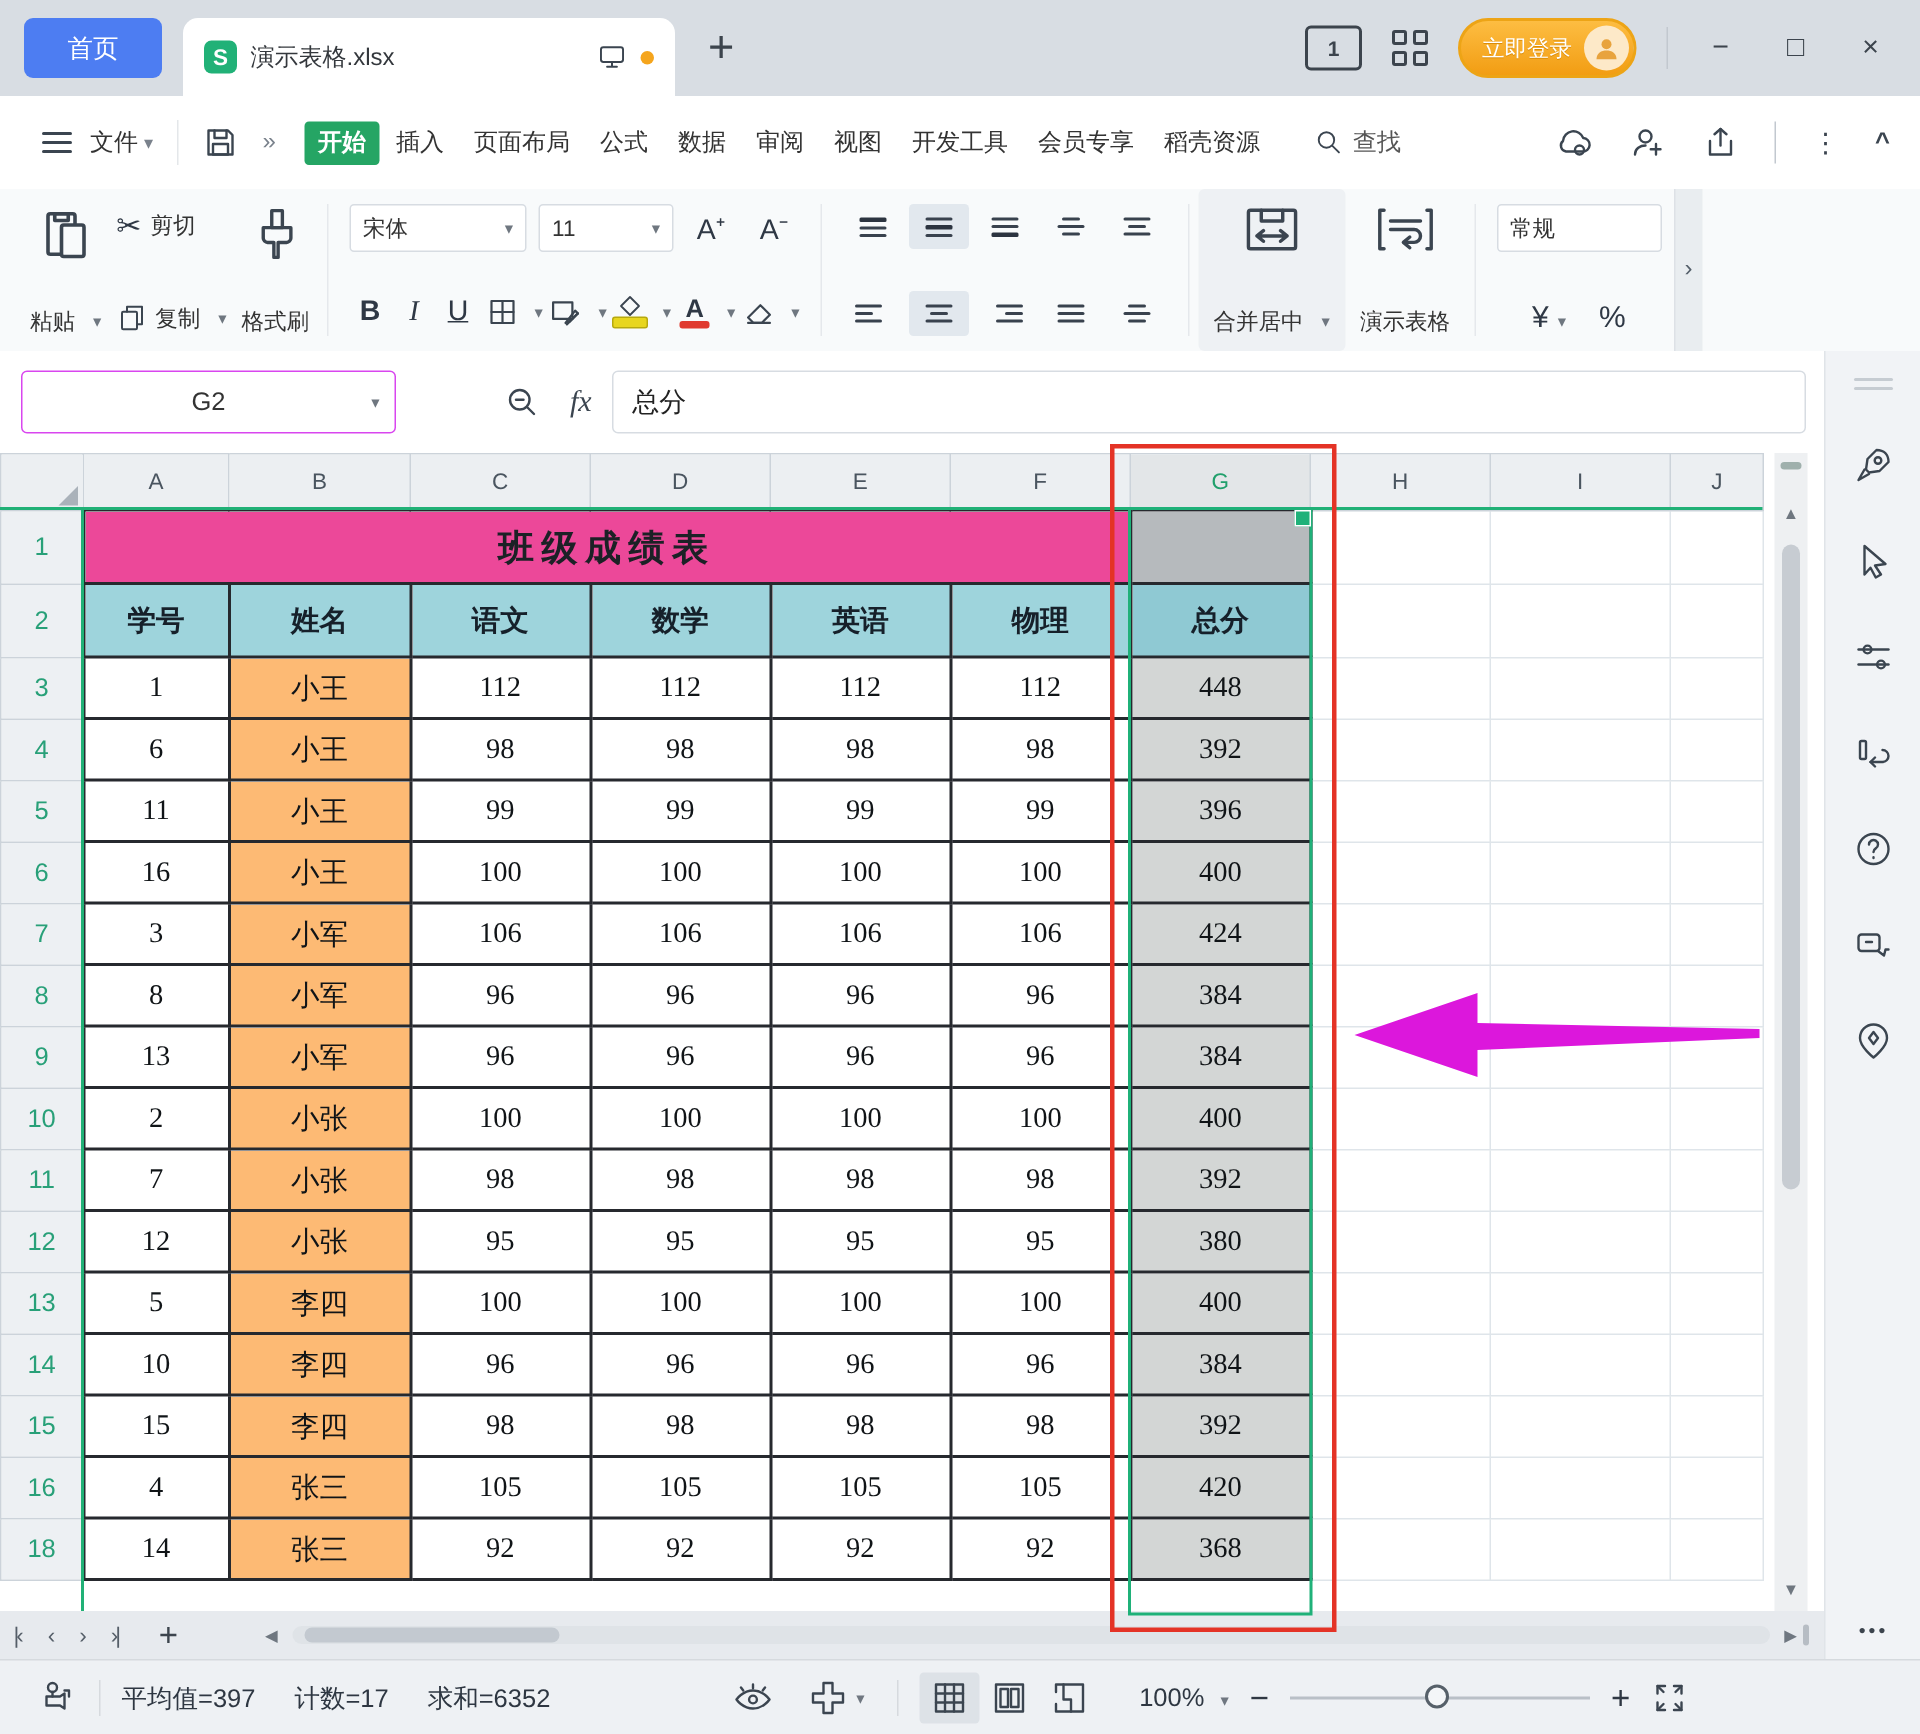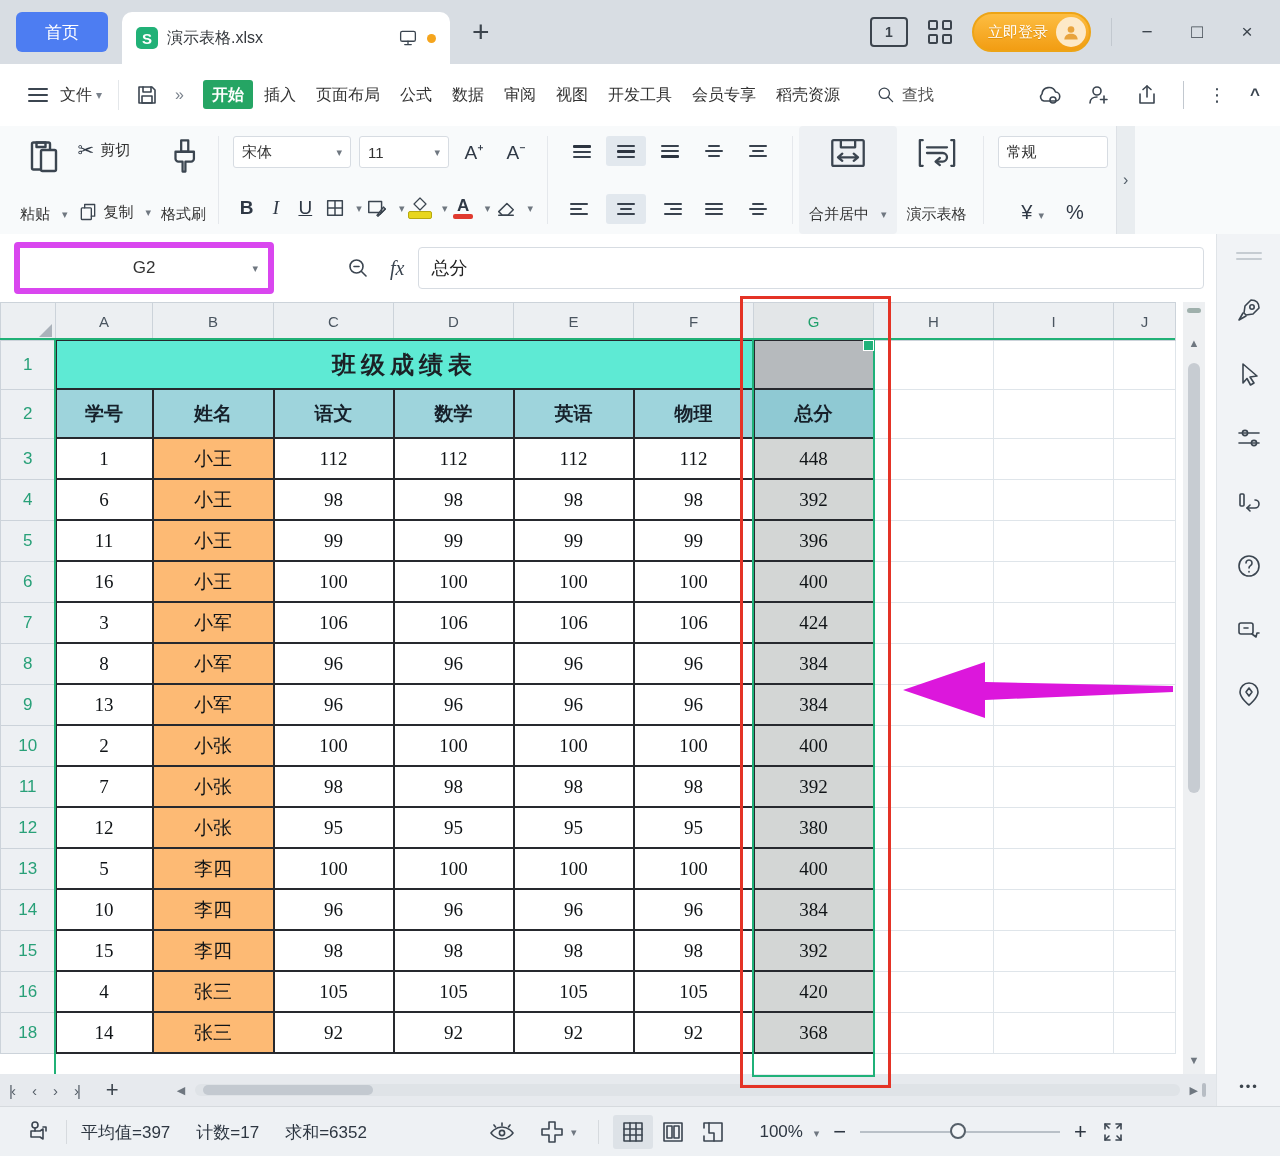--- a/index.html
+++ b/index.html
@@ -77,21 +77,21 @@
           padding:10px 10px;font-size:15px;color:#333;border-radius:4px}
   .bigbtn.panel{background:#eef1f4}
   .numgrp{display:flex;flex-direction:column;justify-content:space-between;padding:10px 8px}
   .cur-pct{display:flex;align-items:center;gap:22px;font-size:20px;color:#2f3845;justify-content:center}
   .expand-strip{width:18px;background:#e9edf0;display:flex;align-items:center;justify-content:center;
                 color:#55606b;font-size:16px;border-left:1px solid #dde1e6}
 
   
   .fbar{position:absolute;left:0;top:234px;width:1216px;height:68px;background:#fff;display:flex;
         align-items:center}
-  .namebox{margin-left:14px;width:248px;height:40px;border:6px solid #d946ef;border-radius:4px;
+  .namebox{margin-left:14px;width:248px;height:40px;border:1px solid #d946ef;border-radius:4px;
            display:flex;align-items:center;justify-content:center;font-size:17px;color:#333;position:relative}
   .namebox .caret{position:absolute;right:10px}
   .fxlbl{font-family:"Liberation Serif",serif;font-style:italic;font-size:20px;color:#3b4550}
   .finput{margin-left:14px;flex:1;height:40px;border:1px solid #d7dce2;border-radius:4px;
           display:flex;align-items:center;padding:0 12px;font-size:18px;color:#222;margin-right:12px}
 
   
   .gridwrap{position:absolute;left:0;top:302px;width:1175px;height:772px;background:#fff}
   .gridwrap::before{content:'';position:absolute;left:0;top:36px;width:1175px;height:2px;background:#21b177;z-index:3}
   .gridwrap::after{content:'';position:absolute;left:54px;top:36px;width:2px;height:736px;background:#21b177;z-index:3}
@@ -99,21 +99,21 @@
   table.sheet th,table.sheet td{padding:0;overflow:hidden;white-space:nowrap}
   th.corner,th.ch{height:36px;background:#eceff2;border:1px solid #ccd3da;font-size:15px;
                   font-weight:400;color:#4a5560}
   th.ch.sel{color:#21a06c;background:#e3e6e8}
   th.corner{position:relative}
   th.corner i{position:absolute;right:3px;bottom:3px;width:0;height:0;border-left:13px solid transparent;
               border-bottom:13px solid #aab2ba}
   td.rh{height:40px;background:#edf0f3;border:1px solid #ccd3da;color:#28a078;font-size:17px;
         text-align:center}
   tr.r1 td.rh{height:48px}tr.r2 td.rh{height:48px}
-  td.titlecell{background:#5eead4;border:2px solid #26292e;text-align:center;
+  td.titlecell{background:#ec4899;border:2px solid #26292e;text-align:center;
                font-family:"Liberation Serif",serif;font-weight:700;font-size:24px;color:#1c2126;
                letter-spacing:5px}
   td.g1{background:#b6babd;border:2px solid #26292e}
   td.hcell{background:#9ed4dc;border:2px solid #26292e;text-align:center;font-size:19px;
            font-weight:700;color:#16202a}
   td.hcell.gsel{background:#8fc9d3}
   td.dc{background:#fff;border:2px solid #26292e;text-align:center;font-size:19px;color:#101417;
         font-family:"Liberation Serif",serif}
   td.dc.colb{background:#fdba74}
   td.dc.colg{background:#d3d6d5}

